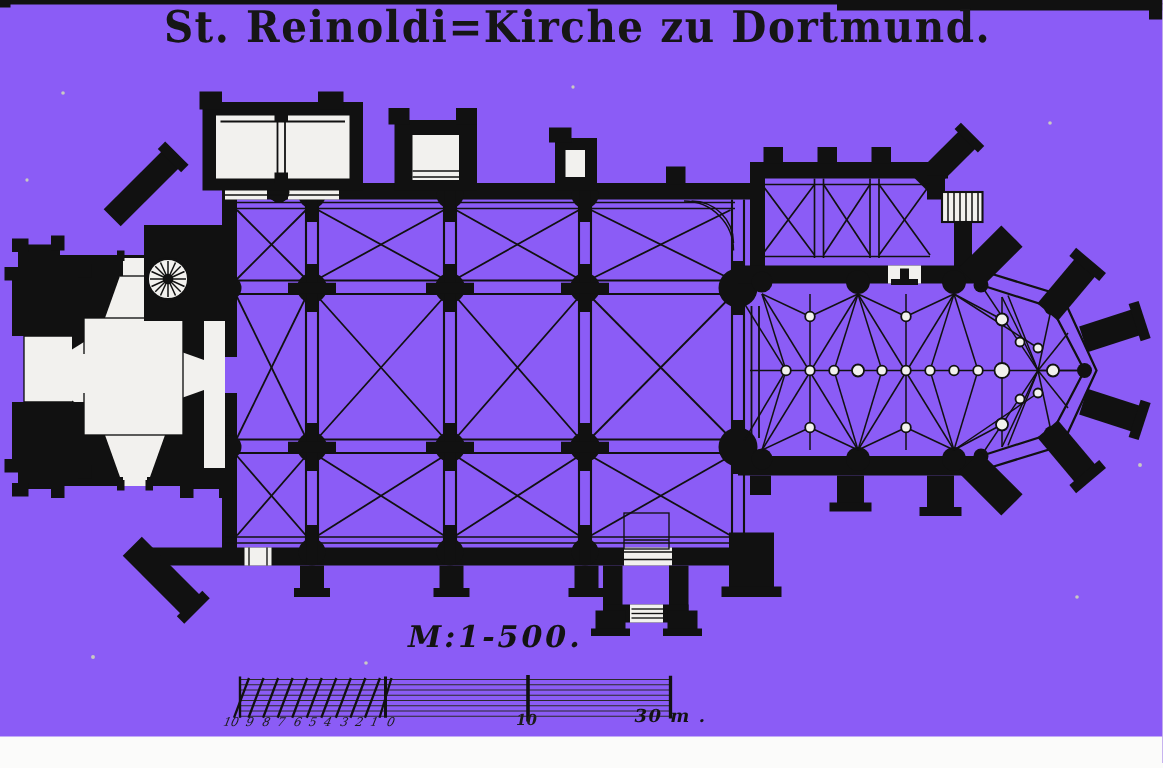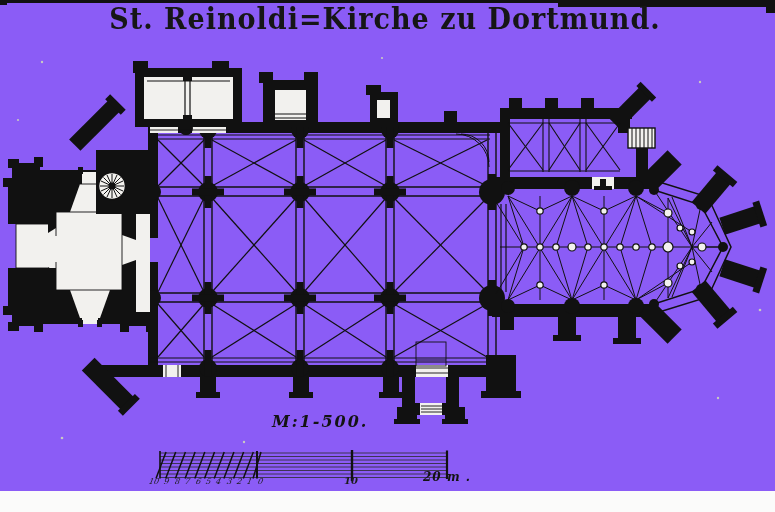--- a/index.html
+++ b/index.html
@@ -2,21 +2,21 @@
 <html><head>
 <meta charset="utf-8">
 <style>
   html,body{margin:0;padding:0;background:#e8e8e6;}
   .stage{position:relative;width:775px;height:512px;background:#8b5cf6;overflow:hidden;
          font-family:"DejaVu Serif", serif;color:#151515;}
   .stage svg{position:absolute;left:0;top:0;}
   .title{position:absolute;left:75px;top:3px;width:620px;text-align:center;
          font-size:27px;font-weight:bold;letter-spacing:1px;color:#161616;
          transform:scaleY(1.08);white-space:nowrap;}
-  .scale-ratio{position:absolute;left:272px;top:412px;font-size:16px;font-weight:bold;
+  .scale-ratio{position:absolute;left:272px;top:412px;font-size:20px;font-weight:bold;
          font-style:italic;letter-spacing:2px;color:#131313;}
   .scale-numbers{position:absolute;left:149px;top:477px;width:114px;display:flex;
          justify-content:space-between;font-size:8px;font-style:italic;color:#1c1c1c;}
   .scale-numbers span{transform:skewX(-12deg);}
   .scale-mid{position:absolute;left:344px;top:475px;font-size:10px;font-style:italic;
          font-weight:bold;color:#1c1c1c;}
   .scale-end{position:absolute;left:423px;top:470px;font-size:12px;font-style:italic;
          font-weight:bold;letter-spacing:1px;color:#131313;}
 </style>
 </head>
@@ -528,15 +528,15 @@
       <span>7</span>
       <span>6</span>
       <span>5</span>
       <span>4</span>
       <span>3</span>
       <span>2</span>
       <span>1</span>
       <span>0</span>
     </div>
 <div class="scale-mid">10</div>
-<div class="scale-end">20 m .</div>
+<div class="scale-end">30 m .</div>
 
 </div>
 
 </body></html>

